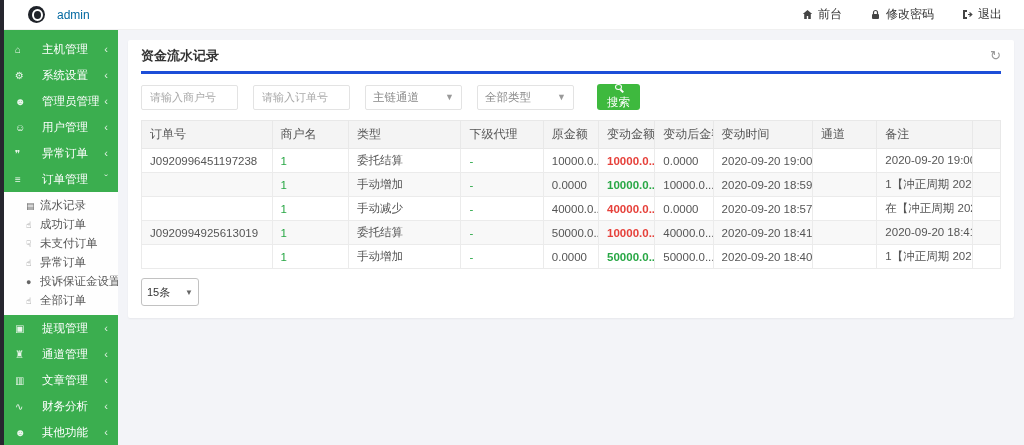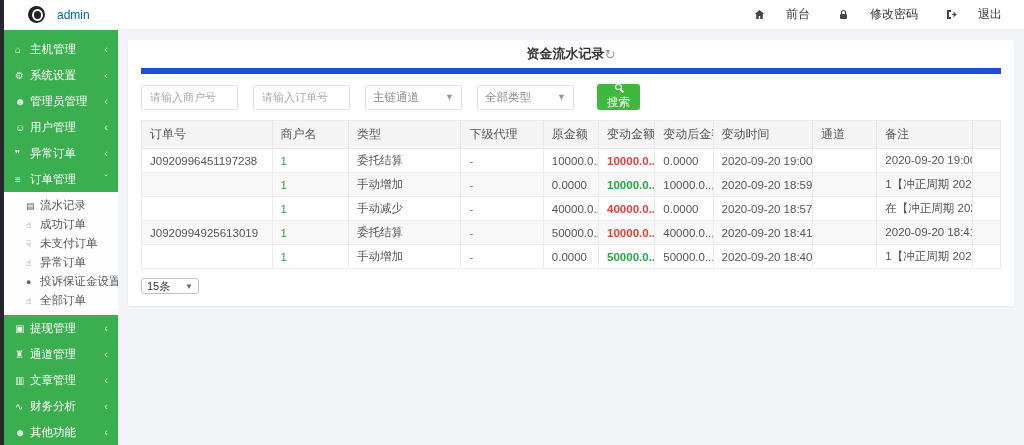--- a/index.html
+++ b/index.html
@@ -10,44 +10,44 @@
 
   
   .topbar { height:30px; margin-left:4px; background:#fff; display:flex; align-items:center;
     justify-content:space-between; padding:0 22px 0 24px; border-bottom:1px solid #f0f0f0; }
   .brand { display:flex; align-items:center; gap:12px; }
   .logo { width:17px; height:17px; border-radius:50%; background:#1f2329; position:relative; display:inline-block; }
   .logo::after { content:''; position:absolute; left:4px; top:3px; width:7px; height:8px;
     border:2px solid #fff; border-radius:50%; }
   .brand-name { color:#0369a1; }
   .topnav { display:flex; align-items:center; gap:28px; }
-  .topnav .tn-item { display:flex; align-items:center; gap:21px; color:#333; cursor:pointer; }
+  .topnav .tn-item { display:flex; align-items:center; gap:5px; color:#333; cursor:pointer; }
   .tn-ico { width:11px; height:11px; display:inline-block; }
   .tn-ico svg { display:block; }
 
   
   .layout { display:flex; margin-left:4px; height:415px; }
 
   
   .sidebar { width:114px; background:#3bae4f; flex:none; padding-top:6px; overflow:hidden; }
   .s-item { height:26px; display:flex; align-items:center; padding:0 10px 0 11px; color:#fff; cursor:pointer; }
   .s-ico { width:15px; font-size:10px; color:#eaf6ec; flex:none; }
-  .s-label { flex:1; font-size:11.5px; white-space:nowrap; }
+  .s-label { flex:1; font-size:11.5px; white-space:nowrap;margin-left:12px; }
   .s-chev { font-size:11px; color:#dff0e2; }
   .s-sub { background:#fefefe; padding:4px 0 5px; }
   .s-subitem { height:19px; display:flex; align-items:center; padding-left:22px; color:#555; cursor:pointer; }
   .sub-ico { width:14px; font-size:9px; color:#666; flex:none; }
   .s-subitem span:last-child { font-size:11.5px; white-space:nowrap; }
 
   
   .main { flex:1; padding:10px 10px 0 10px; overflow:hidden; }
   .card { background:#fff; border-radius:2px; box-shadow:0 1px 2px rgba(0,0,0,.05);
     padding:0 13px 12px 13px; }
-  .card-head { height:34px; display:flex; align-items:center; justify-content:center;
-    border-bottom:6px solid #1d4ed8; }
+  .card-head { height:34px; display:flex; align-items:center; justify-content:space-between;
+    border-bottom:3px solid #1d4ed8; }
   .card-title { font-size:13px; color:#333; font-weight:600; }
   .refresh { color:#9a9a9a; font-size:13px; cursor:pointer; line-height:1; }
 
   .filters { display:flex; align-items:center; gap:15px; margin-top:10px; }
   .f-input { width:97px; height:25px; border:1px solid #e3e3e3; border-radius:2px; padding:0 8px;
     font-size:11px; color:#333; outline:none; font-family:inherit; }
   .f-input::placeholder { color:#a9a9a9; }
   .f-select { width:97px; height:25px; border:1px solid #e3e3e3; border-radius:2px; padding:0 7px;
     display:flex; align-items:center; justify-content:space-between; color:#8a8a8a; cursor:pointer;
     font-size:11.5px; background:#fff; }
@@ -69,21 +69,21 @@
   td { color:#555; font-size:11.5px; padding:4px 8px; border:1px solid #ebebeb;
     white-space:nowrap; overflow:hidden; text-overflow:clip; height:21px; }
   tbody tr:nth-child(even) { background:#f8f8f8; }
   td.merchant { color:#28a745; cursor:pointer; }
   td.agent { color:#28a745; }
   td.change { font-weight:700; }
   td.change[data-dir="out"] { color:#e6403a; }
   td.change[data-dir="in"]  { color:#28a745; }
 
   .page-size { margin-top:9px; }
-  .ps-select { width:58px; height:16px; border:1px solid #c2c2c2; border-radius:3px; font-size:11px;
+  .ps-select { width:58px; height:28px; border:1px solid #c2c2c2; border-radius:3px; font-size:11px;
     color:#333; padding:0 5px; display:inline-flex; align-items:center; justify-content:space-between;
     background:#fff; cursor:pointer; }
   .ps-select .caret { font-size:8px; color:#666; }
 </style>
 </head>
 <body>
 
 <div class="left-strip"></div>
 
 <header class="topbar">

